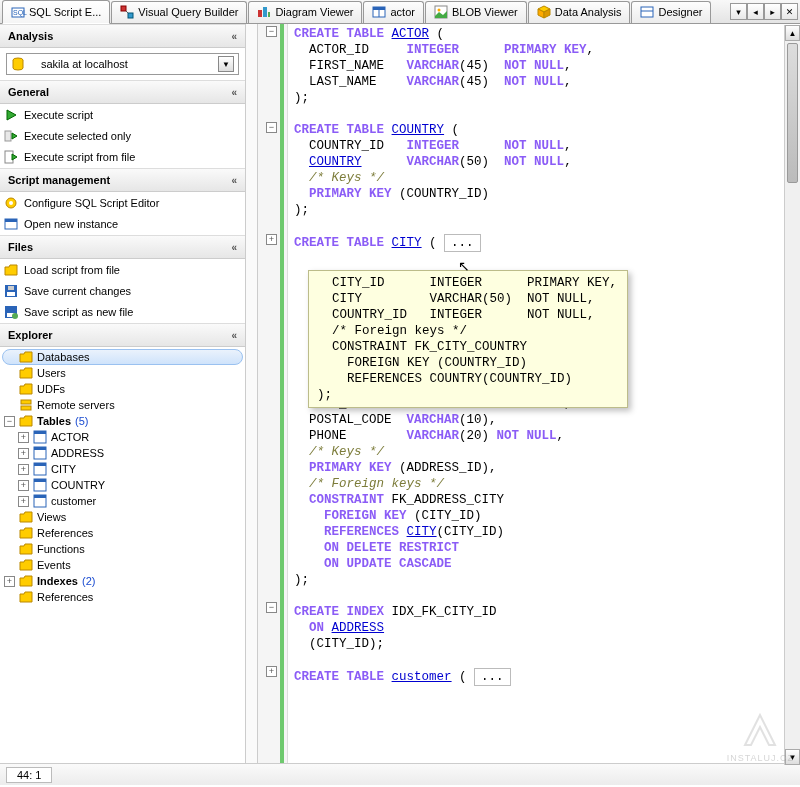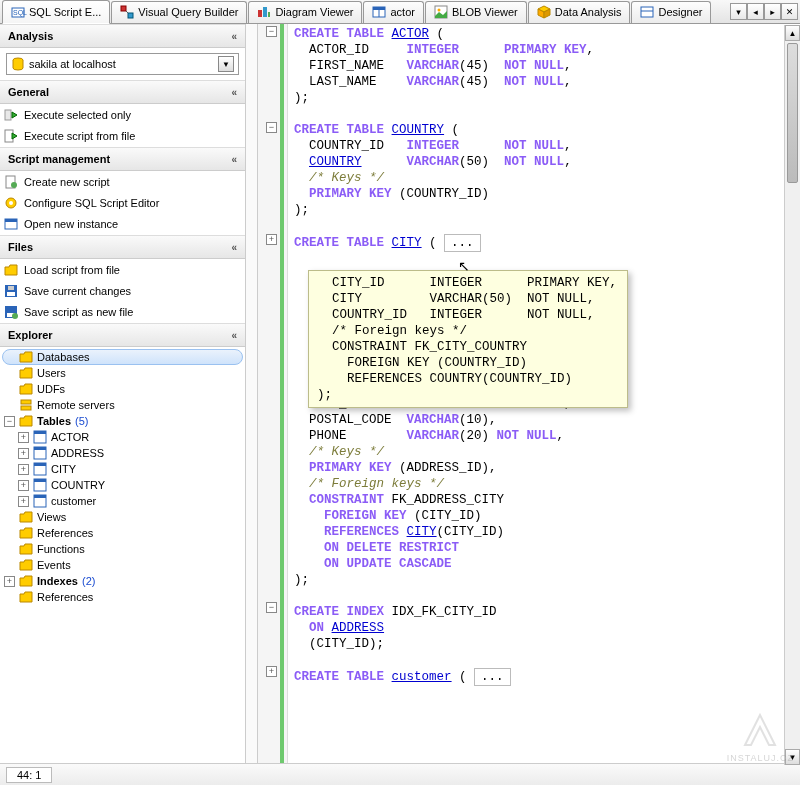--- a/index.html
+++ b/index.html
@@ -136,33 +136,41 @@
       <span class="chev">«</span>
     </div>
     <div class="panel-body">
       <div class="db-combo">
         <span class="icon">
             <svg width="14" height="14">
               <ellipse cx="7" cy="3" rx="5" ry="2" fill="#fc0" stroke="#b80"></ellipse>
               <path d="M2 3 L2 11 A5 2 0 0 0 12 11 L12 3" fill="#fc0" stroke="#b80"></path>
             </svg>
           </span>
-        <span style="margin-left:4px;">sakila at localhost</span>
+        <span style="margin-left:16px;">sakila at localhost</span>
         <div class="dd">▼</div>
       </div>
     </div>
 
     <div class="panel-head">
       <span>General</span>
       <span class="chev">«</span>
     </div>
     <div class="panel-body action-list">
       <div class="action">
           <span class="icon">
             <svg width="14" height="14">
+              <path d="M3 2 L12 7 L3 12 Z" fill="#3a3" stroke="#060"></path>
+            </svg>
+          </span>
+          <span>Execute script</span>
+        </div>
+      <div class="action">
+          <span class="icon">
+            <svg width="14" height="14">
               <rect x="1" y="2" width="6" height="10" fill="#e8e8e8" stroke="#999"></rect>
               <path d="M8 4 L13 7 L8 10 Z" fill="#3a3" stroke="#060"></path>
             </svg>
           </span>
           <span>Execute selected only</span>
         </div>
       <div class="action">
           <span class="icon">
             <svg width="14" height="14">
               <rect x="1" y="1" width="8" height="12" fill="#fff" stroke="#888"></rect>
@@ -171,29 +179,20 @@
           </span>
           <span>Execute script from file</span>
         </div>
     </div>
 
     <div class="panel-head">
       <span>Script management</span>
       <span class="chev">«</span>
     </div>
     <div class="panel-body action-list">
-      <div class="action">
-          <span class="icon">
-            <svg width="14" height="14">
-              <rect x="2" y="1" width="9" height="12" fill="#fff" stroke="#888"></rect>
-              <circle cx="10" cy="10" r="3" fill="#5a5"></circle>
-            </svg>
-          </span>
-          <span>Create new script</span>
-        </div>
       <div class="action">
           <span class="icon">
             <svg width="14" height="14">
               <circle cx="7" cy="7" r="5" fill="#fc0" stroke="#b80"></circle>
               <circle cx="7" cy="7" r="2" fill="#fff"></circle>
             </svg>
           </span>
           <span>Configure SQL Script Editor</span>
         </div>
       <div class="action">

